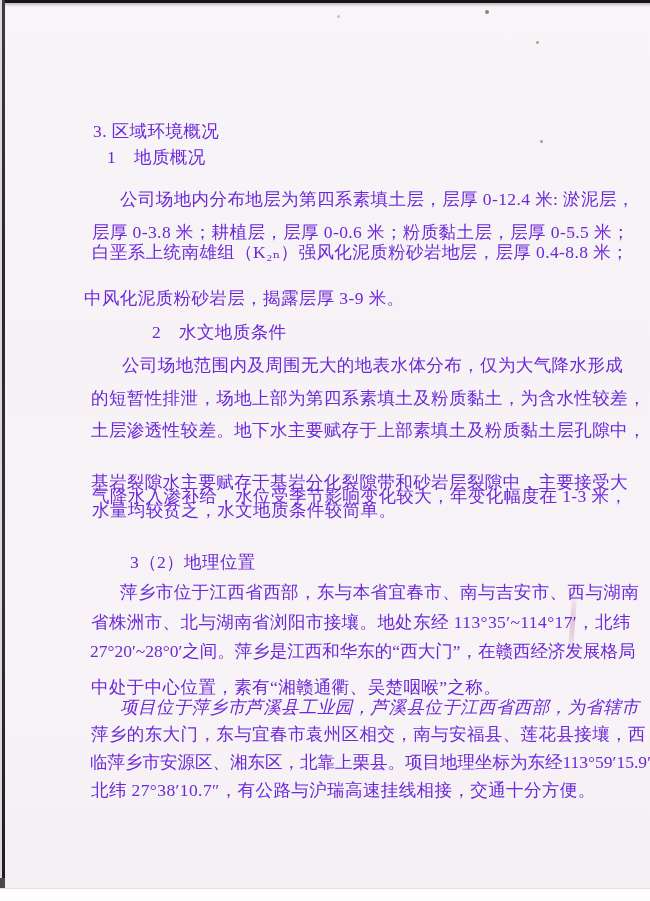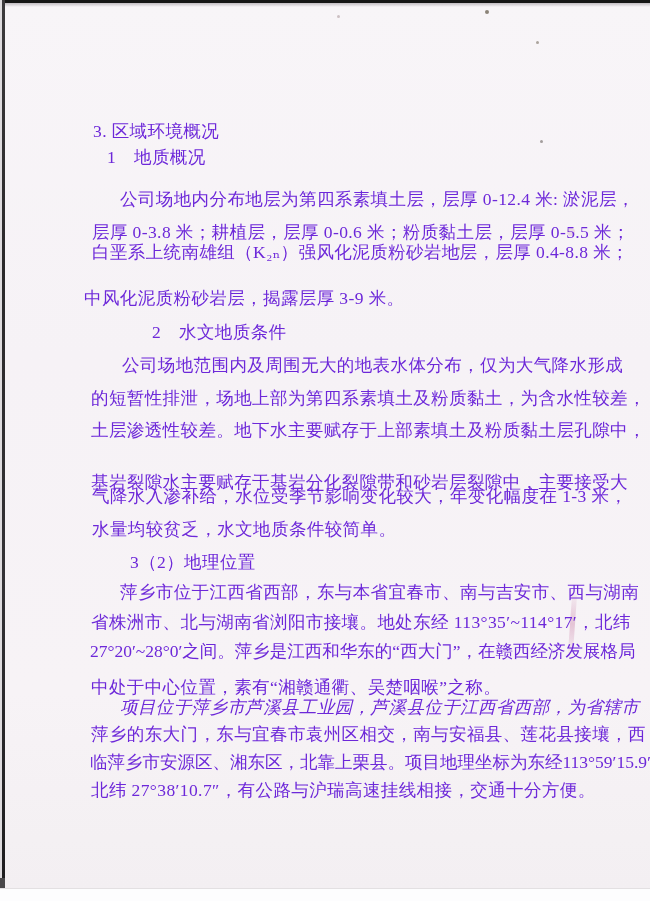--- a/index.html
+++ b/index.html
@@ -84,21 +84,21 @@
 <div class="l" style="top:189px;left:120px;">公司场地内分布地层为第四系素填土层，层厚 0-12.4 米: 淤泥层，</div>
 <div class="l" style="top:222px;left:92px;">层厚 0-3.8 米；耕植层，层厚 0-0.6 米；粉质黏土层，层厚 0-5.5 米；</div>
 <div class="l" style="top:242px;left:92px;">白垩系上统南雄组（K₂ₙ）强风化泥质粉砂岩地层，层厚 0.4-8.8 米；</div>
 <div class="l" style="top:288px;left:84px;text-align:center;">中风化泥质粉砂岩层，揭露层厚 3-9 米。</div>
 <div class="l" style="top:322px;left:105px;margin-left:47px;">2　水文地质条件</div>
 <div class="l" style="top:355px;left:122px;">公司场地范围内及周围无大的地表水体分布，仅为大气降水形成</div>
 <div class="l" style="top:388px;left:91px;">的短暂性排泄，场地上部为第四系素填土及粉质黏土，为含水性较差，</div>
 <div class="l" style="top:420px;left:91px;">土层渗透性较差。地下水主要赋存于上部素填土及粉质黏土层孔隙中，</div>
 <div class="l" style="top:453px;left:91px;margin-top:19px;">基岩裂隙水主要赋存于基岩分化裂隙带和砂岩层裂隙中，主要接受大</div>
 <div class="l" style="top:486px;left:92px;">气降水入渗补给，水位受季节影响变化较大，年变化幅度在 1-3 米，</div>
-<div class="l" style="top:519px;left:92px;">水量均较贫乏，水文地质条件较简单。</div>
+<div class="l" style="top:500px;left:92px;">水量均较贫乏，水文地质条件较简单。</div>
 <div class="l" style="top:552px;left:130px;">3（2）地理位置</div>
 <div class="l" style="top:582px;left:120px;">萍乡市位于江西省西部，东与本省宜春市、南与吉安市、西与湖南</div>
 <div class="l" style="top:612px;left:91px;">省株洲市、北与湖南省浏阳市接壤。地处东经 113°35′~114°17′，北纬</div>
 <div class="l tight" style="top:641px;left:90px;">27°20′~28°0′之间。萍乡是江西和华东的“西大门”，在赣西经济发展格局</div>
 <div class="l" style="top:669px;left:91px;margin-top:8px;">中处于中心位置，素有“湘赣通衢、吴楚咽喉”之称。</div>
 <div class="l" style="top:697px;left:120px;font-style:italic;">项目位于萍乡市芦溪县工业园，芦溪县位于江西省西部，为省辖市</div>
 <div class="l" style="top:724px;left:91px;">萍乡的东大门，东与宜春市袁州区相交，南与安福县、莲花县接壤，西</div>
 <div class="l tight" style="top:752px;left:90px;">临萍乡市安源区、湘东区，北靠上栗县。项目地理坐标为东经113°59′15.9″、</div>
 <div class="l" style="top:780px;left:91px;text-align:right;">北纬 27°38′10.7″，有公路与沪瑞高速挂线相接，交通十分方便。</div>
 

